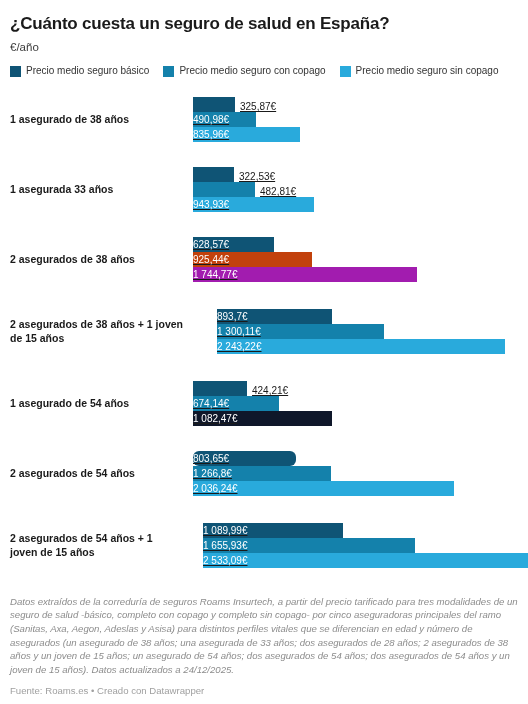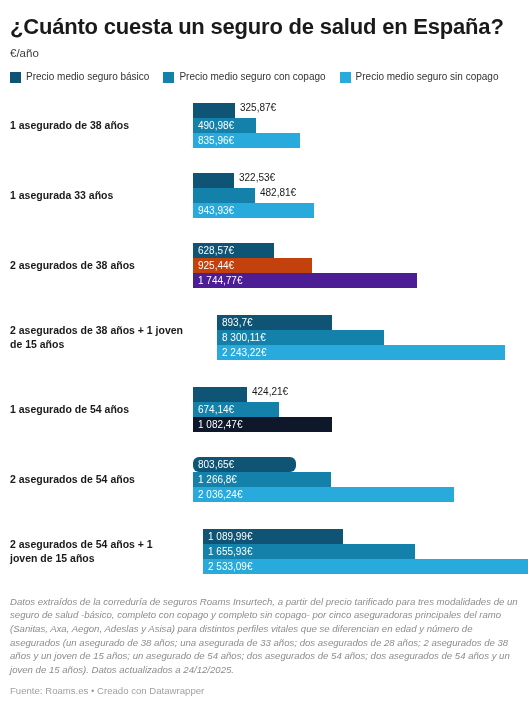--- a/index.html
+++ b/index.html
@@ -20,21 +20,21 @@
     height: 704px;
     box-sizing: border-box;
     padding: 0;
     display: flex;
     flex-direction: column;
   }
   .header {
     padding: 14px 10px 0 10px;
   }
   .chart-title {
-    font-size: 22px;
+    font-size: 17px;
     font-weight: bold;
     line-height: 1.18;
     color: #1a1a1a;
     margin: 0;
     letter-spacing: -0.2px;
   }
   .chart-subtitle {
     font-size: 11.5px;
     color: #3c3c3c;
     margin: 7px 0 0 0;
@@ -92,33 +92,33 @@
   }
   .bars {
     position: relative;
     flex: 1;
     height: 45px;
   }
   .bar-row {
     position: relative;
     height: 15px;
     display: flex;
-    align-items: flex-start;
+    align-items: flex-end;
+    text-decoration: underline;
   }
   .bar {
     height: 15px;
     position: relative;
     display: flex;
     align-items: center;
     flex: none;
   }
   .bar-value-in {
     font-size: 10px;
     color: #ffffff;
-    padding-left: 5px;
     white-space: nowrap;
     line-height: 1;
   }
   .bar-value-out {
     font-size: 10px;
     color: #1a1a1a;
     padding-left: 5px;
     white-space: nowrap;
     line-height: 1;
   }
@@ -211,37 +211,37 @@
             <div class="bar" style="width: 81px; background: rgb(15, 84, 117);">
               <span class="bar-value-in">628,57€</span>
             </div>
           </div>
           <div class="bar-row">
             <div class="bar" style="width: 119px; background: #c2410c;">
               <span class="bar-value-in">925,44€</span>
             </div>
           </div>
           <div class="bar-row">
-            <div class="bar" style="width: 224px; background: #4c1d95;">
+            <div class="bar" style="width: 224px; background: #a21caf;">
               <span class="bar-value-in">1 744,77€</span>
             </div>
           </div>
         </div>
       </div>
       <div class="group tall">
         <div class="group-label">2 asegurados de 38 años + 1 joven de 15 años</div>
         <div class="bars">
           <div class="bar-row">
             <div class="bar" style="width: 115px; background: rgb(15, 84, 117);">
               <span class="bar-value-in">893,7€</span>
             </div>
           </div>
           <div class="bar-row">
             <div class="bar" style="width: 167px; background: rgb(20, 129, 171);">
-              <span class="bar-value-in">8 300,11€</span>
+              <span class="bar-value-in">1 300,11€</span>
             </div>
           </div>
           <div class="bar-row">
             <div class="bar" style="width: 288px; background: rgb(41, 170, 220);">
               <span class="bar-value-in">2 243,22€</span>
             </div>
           </div>
         </div>
       </div>
       <div class="group">

